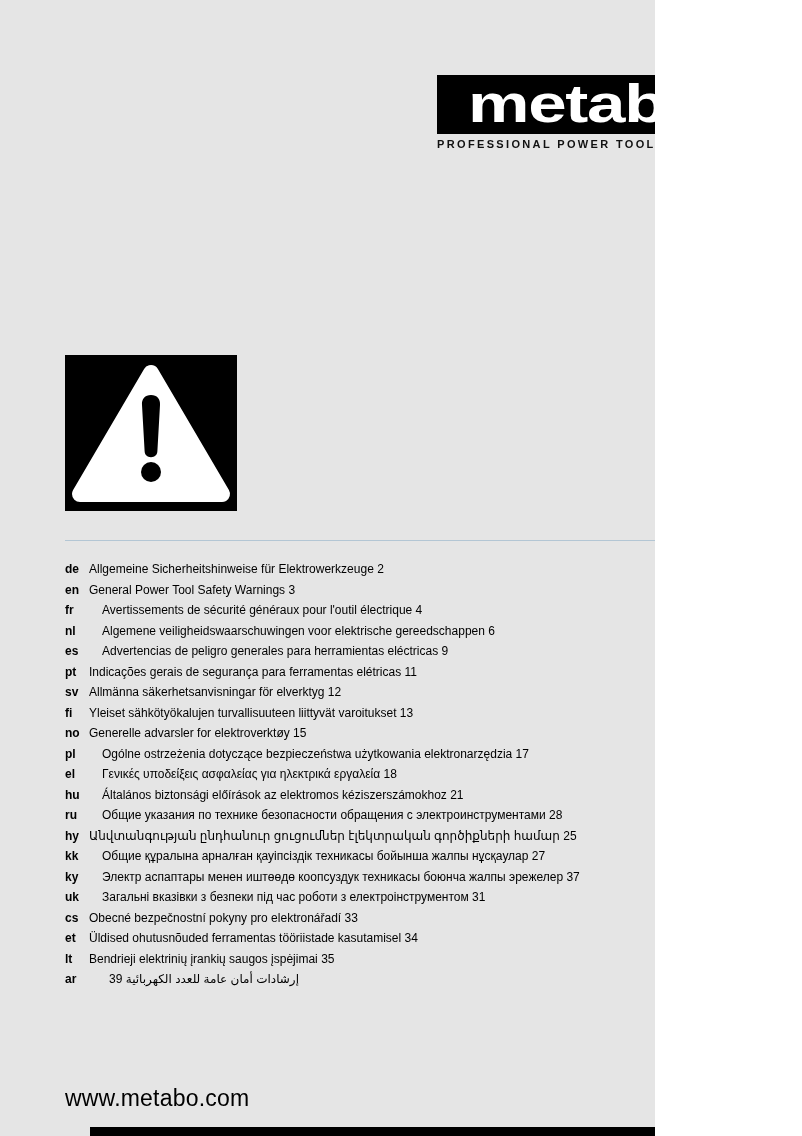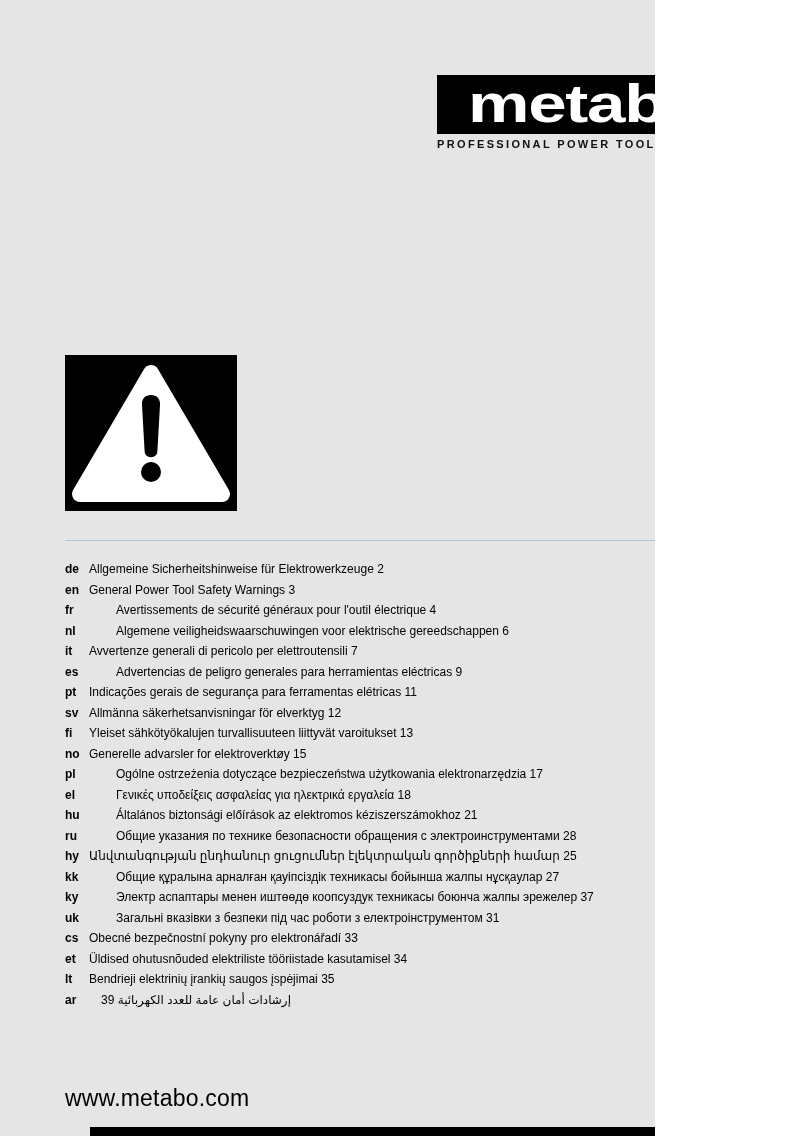--- a/index.html
+++ b/index.html
@@ -86,22 +86,22 @@
     font-size: 12px;
     line-height: 20.5px;
     color: #000000;
   }
   .toc-row { white-space: nowrap; }
   .code {
     display: inline-block;
     min-width: 24px;
     font-weight: bold;
   }
-  .title[data-indent] { margin-left: 27px; }
-  .tp[dir="rtl"] { margin-left: 12px; }
+  .title[data-indent] { margin-left: 13px; }
+  .tp[dir="rtl"] { margin-left: 20px; }
 
   
   .website {
     position: absolute;
     left: 65px;
     top: 1085px;
     font-size: 23px;
     letter-spacing: 0.2px;
     color: #000000;
     text-decoration: none;
@@ -137,36 +137,35 @@
     </svg>
   </div>
 
   <hr class="separator">
 
   <div class="toc">
     <div class="toc-row"><span class="code">de</span><span class="tp"><span class="title">Allgemeine Sicherheitshinweise für Elektrowerkzeuge</span> <span class="pagenum">2</span></span></div>
       <div class="toc-row"><span class="code">en</span><span class="tp"><span class="title">General Power Tool Safety Warnings</span> <span class="pagenum">3</span></span></div>
       <div class="toc-row"><span class="code">fr</span><span class="tp"><span class="title" data-indent="true">Avertissements de sécurité généraux pour l'outil électrique</span> <span class="pagenum">4</span></span></div>
       <div class="toc-row"><span class="code">nl</span><span class="tp"><span class="title" data-indent="true">Algemene veiligheidswaarschuwingen voor elektrische gereedschappen</span> <span class="pagenum">6</span></span></div>
-      <div class="toc-row"><span class="code">it</span><span class="tp"><span class="title">Avvertenze generali di pericolo per elettroutensili</span> <span class="pagenum">7</span></span></div>
       <div class="toc-row"><span class="code">es</span><span class="tp"><span class="title" data-indent="true">Advertencias de peligro generales para herramientas eléctricas</span> <span class="pagenum">9</span></span></div>
       <div class="toc-row"><span class="code">pt</span><span class="tp"><span class="title">Indicações gerais de segurança para ferramentas elétricas</span> <span class="pagenum">11</span></span></div>
       <div class="toc-row"><span class="code">sv</span><span class="tp"><span class="title">Allmänna säkerhetsanvisningar för elverktyg</span> <span class="pagenum">12</span></span></div>
       <div class="toc-row"><span class="code">fi</span><span class="tp"><span class="title">Yleiset sähkötyökalujen turvallisuuteen liittyvät varoitukset</span> <span class="pagenum">13</span></span></div>
       <div class="toc-row"><span class="code">no</span><span class="tp"><span class="title">Generelle advarsler for elektroverktøy</span> <span class="pagenum">15</span></span></div>
       <div class="toc-row"><span class="code">pl</span><span class="tp"><span class="title" data-indent="true">Ogólne ostrzeżenia dotyczące bezpieczeństwa użytkowania elektronarzędzia</span> <span class="pagenum">17</span></span></div>
       <div class="toc-row"><span class="code">el</span><span class="tp"><span class="title" data-indent="true">Γενικές υποδείξεις ασφαλείας για ηλεκτρικά εργαλεία</span> <span class="pagenum">18</span></span></div>
       <div class="toc-row"><span class="code">hu</span><span class="tp"><span class="title" data-indent="true">Általános biztonsági előírások az elektromos kéziszerszámokhoz</span> <span class="pagenum">21</span></span></div>
       <div class="toc-row"><span class="code">ru</span><span class="tp"><span class="title" data-indent="true">Общие указания по технике безопасности обращения с электроинструментами</span> <span class="pagenum">28</span></span></div>
       <div class="toc-row"><span class="code">hy</span><span class="tp"><span class="title">Անվտանգության ընդհանուր ցուցումներ էլեկտրական գործիքների համար</span> <span class="pagenum">25</span></span></div>
       <div class="toc-row"><span class="code">kk</span><span class="tp"><span class="title" data-indent="true">Общие құралына арналған қауіпсіздік техникасы бойынша жалпы нұсқаулар</span> <span class="pagenum">27</span></span></div>
       <div class="toc-row"><span class="code">ky</span><span class="tp"><span class="title" data-indent="true">Электр аспаптары менен иштөөдө коопсуздук техникасы боюнча жалпы эрежелер</span> <span class="pagenum">37</span></span></div>
       <div class="toc-row"><span class="code">uk</span><span class="tp"><span class="title" data-indent="true">Загальні вказівки з безпеки під час роботи з електроінструментом</span> <span class="pagenum">31</span></span></div>
       <div class="toc-row"><span class="code">cs</span><span class="tp"><span class="title">Obecné bezpečnostní pokyny pro elektronářadí</span> <span class="pagenum">33</span></span></div>
-      <div class="toc-row"><span class="code">et</span><span class="tp"><span class="title">Üldised ohutusnõuded elektriliste tööriistade kasutamisel</span> <span class="pagenum">34</span></span></div>
+      <div class="toc-row"><span class="code">et</span><span class="tp"><span class="title">Üldised ohutusnõuded ferramentas tööriistade kasutamisel</span> <span class="pagenum">34</span></span></div>
       <div class="toc-row"><span class="code">lt</span><span class="tp"><span class="title">Bendrieji elektrinių įrankių saugos įspėjimai</span> <span class="pagenum">35</span></span></div>
       <div class="toc-row"><span class="code">ar</span><span class="tp" dir="rtl"><span class="title">إرشادات أمان عامة للعدد الكهربائية</span> <span class="pagenum">39</span></span></div>
   </div>
 
   <a class="website" href="#">www.metabo.com</a>
   <div class="bottom-bar"></div>
 
 </div>
 
 </body></html>

